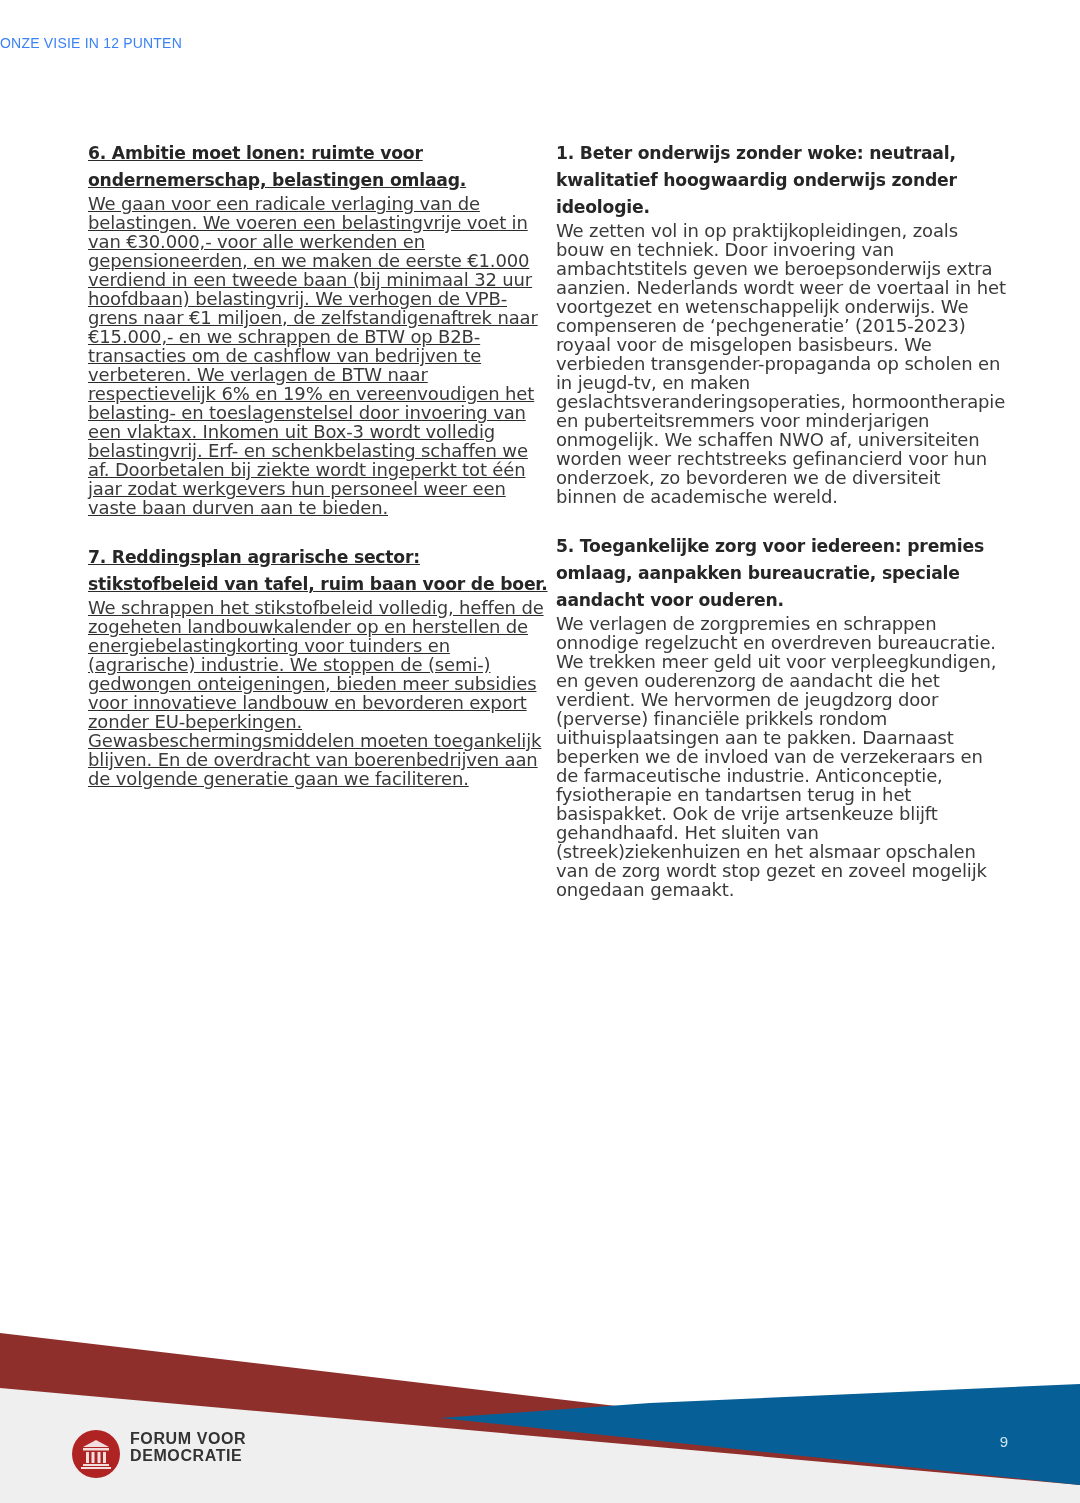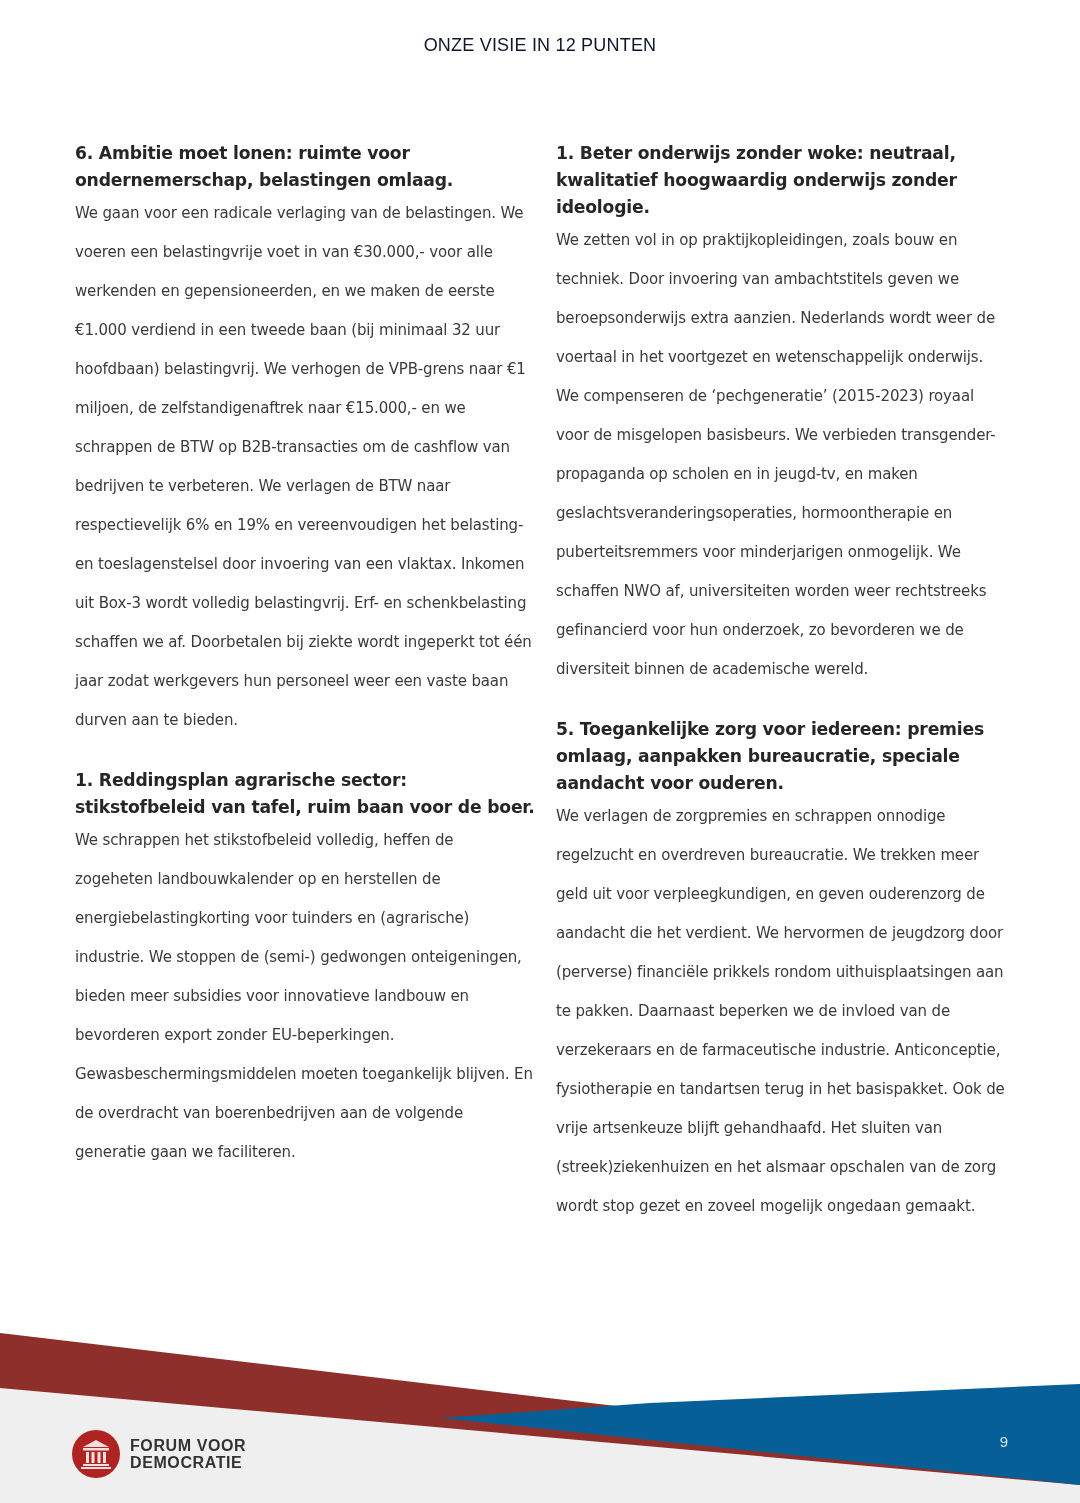--- a/index.html
+++ b/index.html
@@ -4,62 +4,62 @@
   <style>
     html, body { margin: 0; padding: 0; }
     body {
       width: 1080px; height: 1503px; position: relative; overflow: hidden;
       background: #ffffff;
       font-family: "DejaVu Sans", "Liberation Sans", sans-serif;
       color: #2b2b2b;
     }
     .running-header {
       position: absolute; top: 35px; left: 0; width: 1080px;
-      text-align: center; font-size: 18px; letter-spacing: 0.2px;
-      color: #0f172a; font-family: "Liberation Sans", sans-serif;
+      text-align: left; font-size: 14px; letter-spacing: 0.2px;
+      color: #3b82f6; font-family: "Liberation Sans", sans-serif;
     }
     .column { position: absolute; top: 140px; width: 460px; }
-    .col-left { left: 75px; }
+    .col-left { left: 88px; text-decoration: underline; }
     .col-right { left: 556px; width: 450px; }
     .section { margin-bottom: 27px; }
     .section h2 {
       margin: 0; font-size: 17.2px; line-height: 27px; font-weight: bold;
       color: #262626; letter-spacing: -0.2px;
     }
     .section p {
-      margin: 0; font-size: 15px; line-height: 39px; color: #3a3a3a;
+      margin: 0; font-size: 18px; line-height: 19px; color: #3a3a3a;
       letter-spacing: -0.15px; white-space: pre-line;
     }
     .footer-bands { position: absolute; left: 0; top: 1300px; width: 1080px; height: 203px; }
     .page-number {
       position: absolute; right: 72px; top: 1433px; font-size: 15px;
       color: #cfe6f6; font-family: "Liberation Sans", sans-serif;
     }
     .brand {
-      position: absolute; left: 72px; top: 1430px; display: flex; align-items: center; gap: 10px;
+      position: absolute; left: 72px; top: 1430px; display: flex; gap: 10px;
     }
     .brand-logo { width: 48px; height: 48px; }
     .brand-name {
       font-family: "Liberation Sans", sans-serif; font-weight: bold;
       font-size: 16px; line-height: 17px; color: #333333; letter-spacing: 0.6px;
     }
     .brand-name span { display: block; }
   </style>
 </head>
 <body>
 
 <div class="running-header">ONZE VISIE IN 12 PUNTEN</div>
 
 <div class="column col-left">
   <div class="section">
     <h2>6. Ambitie moet lonen: ruimte voor ondernemerschap, belastingen omlaag.</h2>
     <p>We gaan voor een radicale verlaging van de belastingen. We voeren een belastingvrije voet in van €30.000,- voor alle werkenden en gepensioneerden, en we maken de eerste €1.000 verdiend in een tweede baan (bij minimaal 32 uur hoofdbaan) belastingvrij. We verhogen de VPB-grens naar €1 miljoen, de zelfstandigenaftrek naar €15.000,- en we schrappen de BTW op B2B-transacties om de cashflow van bedrijven te verbeteren. We verlagen de BTW naar respectievelijk 6% en 19% en vereenvoudigen het belasting- en toeslagenstelsel door invoering van een vlaktax. Inkomen uit Box-3 wordt volledig belastingvrij. Erf- en schenkbelasting schaffen we af. Doorbetalen bij ziekte wordt ingeperkt tot één jaar zodat werkgevers hun personeel weer een vaste baan durven aan te bieden.</p>
   </div>
   <div class="section">
-    <h2>1. Reddingsplan agrarische sector: stikstofbeleid van tafel, ruim baan voor de boer.</h2>
+    <h2>7. Reddingsplan agrarische sector: stikstofbeleid van tafel, ruim baan voor de boer.</h2>
     <p>We schrappen het stikstofbeleid volledig, heffen de zogeheten landbouwkalender op en herstellen de energiebelastingkorting voor tuinders en (agrarische) industrie. We stoppen de (semi-) gedwongen onteigeningen, bieden meer subsidies voor innovatieve landbouw en bevorderen export zonder EU-beperkingen. Gewasbeschermingsmiddelen moeten toegankelijk blijven. En de overdracht van boerenbedrijven aan de volgende generatie gaan we faciliteren.</p>
   </div>
 </div>
 
 <div class="column col-right">
   <div class="section">
     <h2>1. Beter onderwijs zonder woke: neutraal, kwalitatief hoogwaardig onderwijs zonder ideologie.</h2>
     <p>We zetten vol in op praktijkopleidingen, zoals bouw en techniek. Door invoering van ambachtstitels geven we beroepsonderwijs extra aanzien. Nederlands wordt weer de voertaal in het voortgezet en wetenschappelijk onderwijs. We compenseren de ‘pechgeneratie’ (2015-2023) royaal voor de misgelopen basisbeurs. We verbieden transgender-propaganda op scholen en in jeugd-tv, en maken geslachtsveranderingsoperaties, hormoontherapie en puberteitsremmers voor minderjarigen onmogelijk. We schaffen NWO af, universiteiten worden weer rechtstreeks gefinancierd voor hun onderzoek, zo bevorderen we de diversiteit binnen de academische wereld.</p>
   </div>
   <div class="section">

